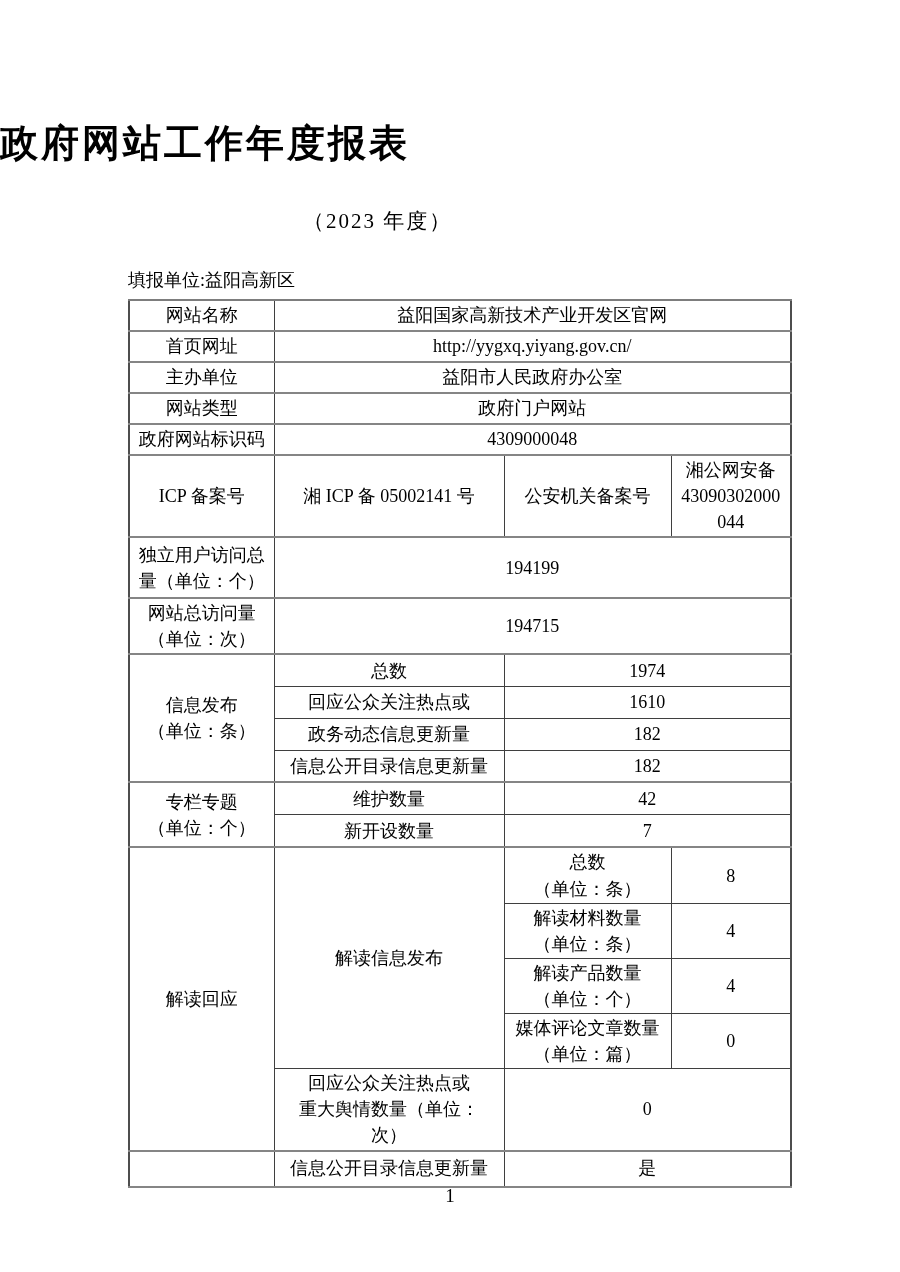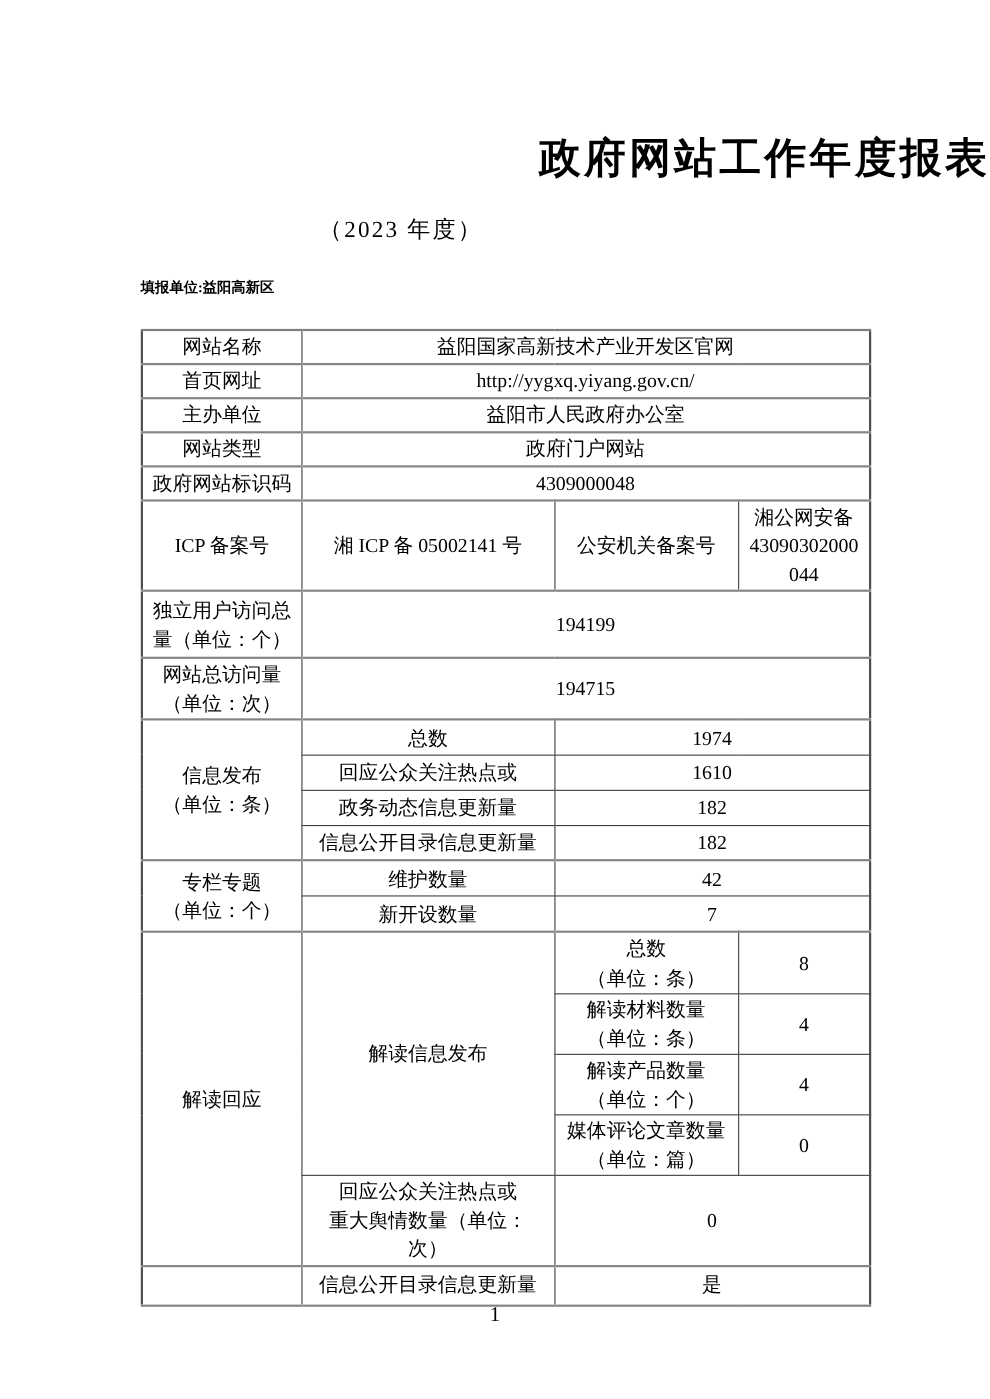--- a/index.html
+++ b/index.html
@@ -7,32 +7,32 @@
     position:relative;
     width:900px;height:1272px;
     margin:0 auto;
     background:#ffffff;
     color:#000;
     font-family:"Liberation Serif","DejaVu Serif",serif;
     overflow:hidden;
   }
   .doc-title{
     position:absolute;top:118px;left:0;width:900px;
-    text-align:right;
+    text-align:left;
     font-family:"Liberation Sans","DejaVu Sans",sans-serif;
     font-weight:bold;font-size:38px;letter-spacing:3px;
     margin:0;
   }
   .doc-subtitle{
     position:absolute;top:190px;left:0;width:721px;
-    text-align:center;font-size:21px;letter-spacing:2px;margin:4px;
+    text-align:center;font-size:21px;letter-spacing:2px;margin:17px;
   }
   .unit-line{
-    position:absolute;top:252px;left:128px;
-    font-size:13px;font-weight:bold;margin:0;
+    position:absolute;top:268px;left:128px;
+    font-size:18px;font-weight:normal;margin:0;
   }
   .tbl-wrap{position:absolute;top:299px;left:128px;}
   table.report{
     border-collapse:collapse;table-layout:fixed;
     width:662px;
     border:2px solid #4e4e4e;
     padding-left:32px;
   }
   table.report td{
     border:1px solid #3f3f3f;

